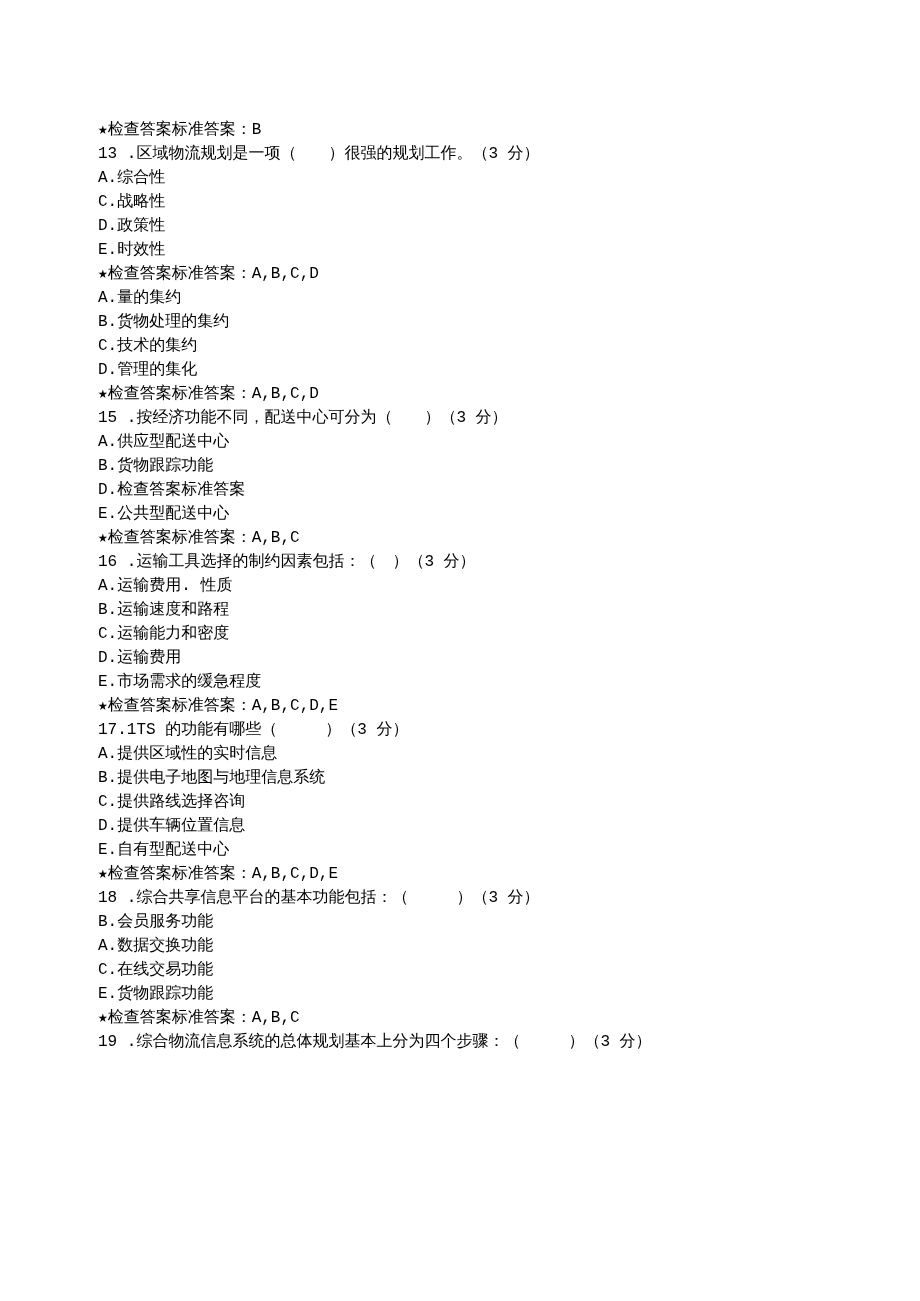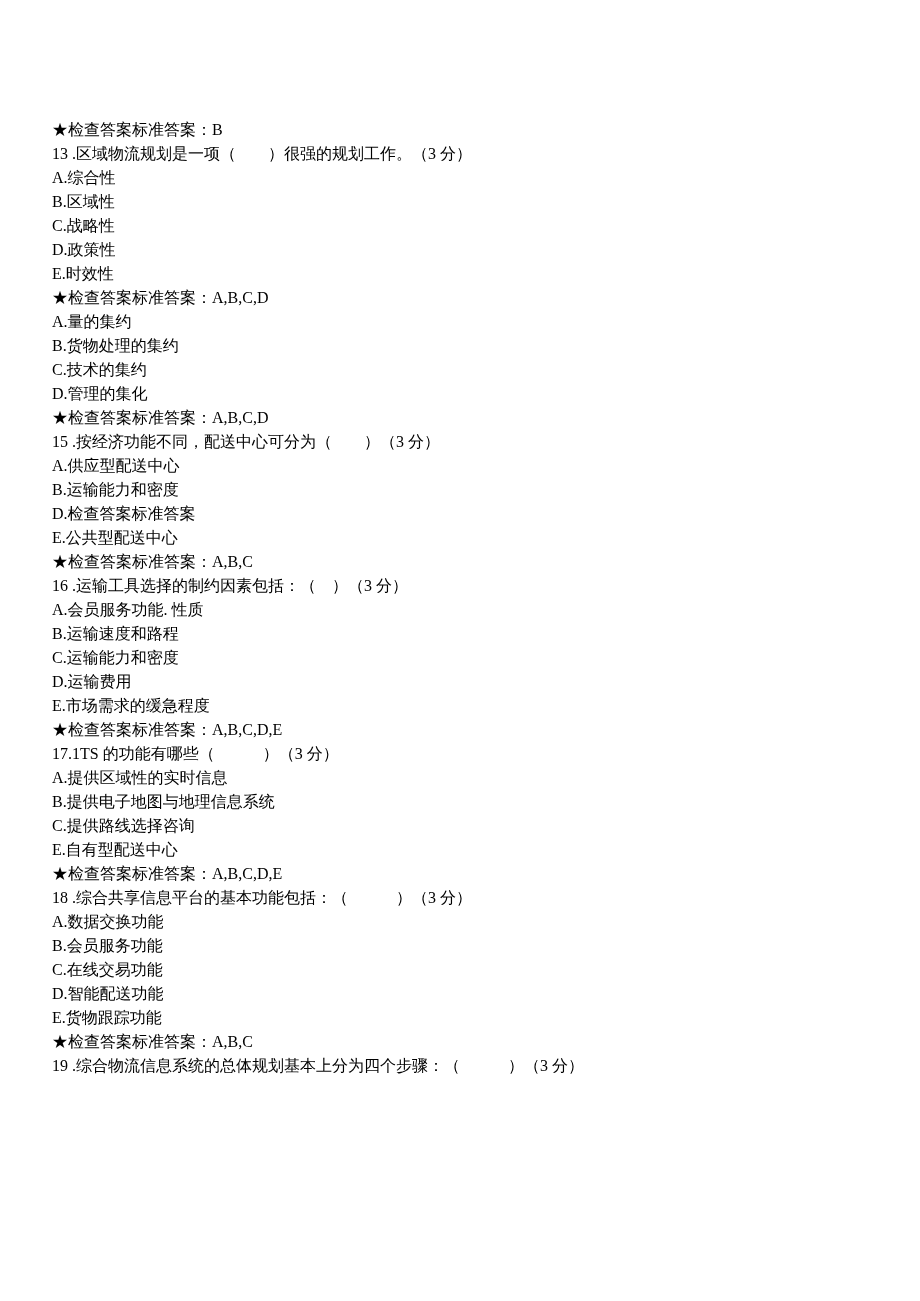--- a/index.html
+++ b/index.html
@@ -8,63 +8,63 @@
     background: #ffffff;
     font-family: "SimSun", "宋体", serif;
     font-size: 16px;
     color: #000000;
     line-height: 1.5;
   }
   .page {
     width: 920px;
     min-height: 1301px;
     box-sizing: border-box;
-    padding: 118px 125px 0 52px;
+    padding: 118px 125px 0 98px;
+    font-family: Liberation Mono, monospace;
   }
   .line {
     white-space: pre-wrap;
   }
 </style>
 </head>
 <body>
 
 <div class="page">
   <div class="line">★检查答案标准答案：B</div>
   <div class="line">13 .区域物流规划是一项（　　）很强的规划工作。（3 分）</div>
   <div class="line">A.综合性</div>
-  <div class="line">B.区域性</div>
   <div class="line">C.战略性</div>
   <div class="line">D.政策性</div>
   <div class="line">E.时效性</div>
   <div class="line">★检查答案标准答案：A,B,C,D</div>
   <div class="line">A.量的集约</div>
   <div class="line">B.货物处理的集约</div>
   <div class="line">C.技术的集约</div>
   <div class="line">D.管理的集化</div>
   <div class="line">★检查答案标准答案：A,B,C,D</div>
   <div class="line">15 .按经济功能不同，配送中心可分为（　　）（3 分）</div>
   <div class="line">A.供应型配送中心</div>
-  <div class="line">B.运输能力和密度</div>
+  <div class="line">B.货物跟踪功能</div>
   <div class="line">D.检查答案标准答案</div>
   <div class="line">E.公共型配送中心</div>
   <div class="line">★检查答案标准答案：A,B,C</div>
   <div class="line">16 .运输工具选择的制约因素包括：（　）（3 分）</div>
-  <div class="line">A.会员服务功能. 性质</div>
+  <div class="line">A.运输费用. 性质</div>
   <div class="line">B.运输速度和路程</div>
   <div class="line">C.运输能力和密度</div>
   <div class="line">D.运输费用</div>
   <div class="line">E.市场需求的缓急程度</div>
   <div class="line">★检查答案标准答案：A,B,C,D,E</div>
   <div class="line">17.1TS 的功能有哪些（　　　）（3 分）</div>
   <div class="line">A.提供区域性的实时信息</div>
   <div class="line">B.提供电子地图与地理信息系统</div>
   <div class="line">C.提供路线选择咨询</div>
+  <div class="line">D.提供车辆位置信息</div>
   <div class="line">E.自有型配送中心</div>
   <div class="line">★检查答案标准答案：A,B,C,D,E</div>
   <div class="line">18 .综合共享信息平台的基本功能包括：（　　　）（3 分）</div>
+  <div class="line">B.会员服务功能</div>
   <div class="line">A.数据交换功能</div>
-  <div class="line">B.会员服务功能</div>
   <div class="line">C.在线交易功能</div>
-  <div class="line">D.智能配送功能</div>
   <div class="line">E.货物跟踪功能</div>
   <div class="line">★检查答案标准答案：A,B,C</div>
   <div class="line">19 .综合物流信息系统的总体规划基本上分为四个步骤：（　　　）（3 分）</div>
 </div>
 
 </body></html>

